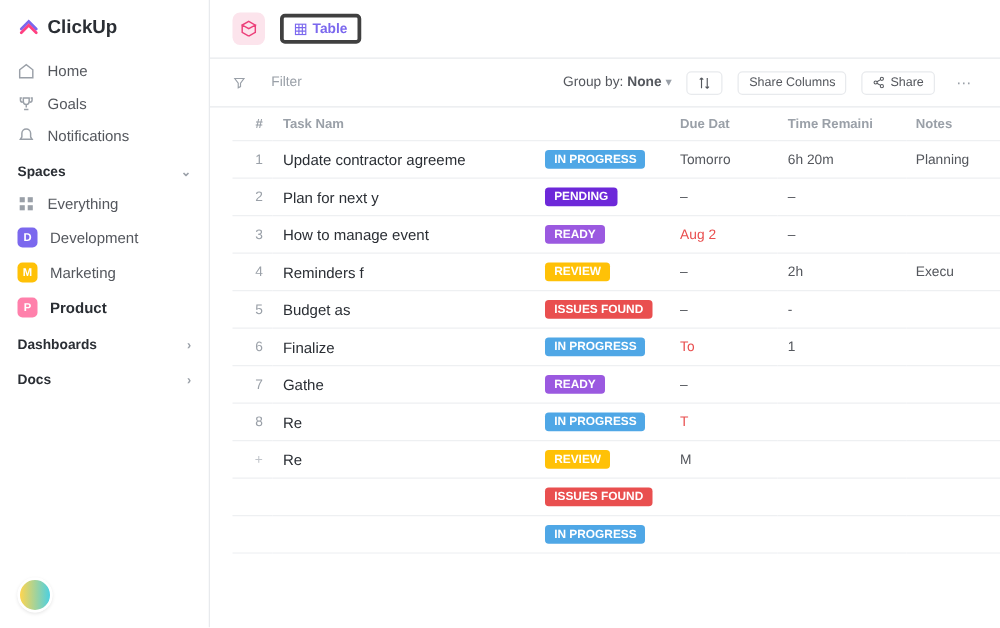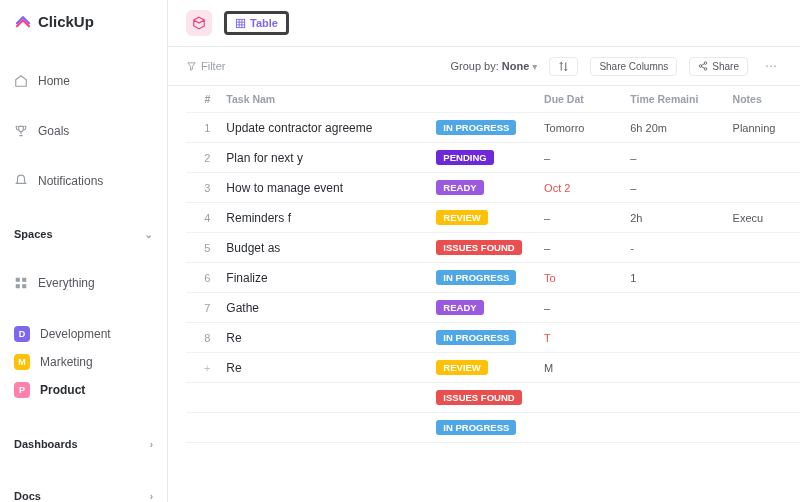--- a/index.html
+++ b/index.html
@@ -1,18 +1,18 @@
 <!DOCTYPE html>
 <html><head>
 <meta charset="utf-8">
 <style>
 * { box-sizing: border-box; margin: 0; padding: 0; }
 body { font-family: -apple-system, BlinkMacSystemFont, 'Segoe UI', sans-serif; font-size: 12px; color: #2a2e34; background: #fff; width: 800px; height: 502px; overflow: hidden; }
 .app { display: flex; height: 100%; }
-.sidebar { width: 168px; border-right: 1px solid #e8eaed; padding: 12px 0; display: flex; flex-direction: column; gap: 24px; }
+.sidebar { width: 168px; border-right: 1px solid #e8eaed; padding: 12px 0; display: flex; flex-direction: column; }
 .logo { display: flex; align-items: center; gap: 6px; padding: 0 14px 14px; }
 .logo svg { width: 18px; height: 18px; }
 .logo-text { font-weight: 800; font-size: 15px; color: #2a2e34; }
 .nav-item { display: flex; align-items: center; gap: 10px; padding: 6px 14px; font-size: 12px; color: #54575d; cursor: pointer; }
 .nav-icon { width: 14px; height: 14px; display: inline-flex; align-items: center; justify-content: center; color: #9aa0a8; }
 .section-header { display: flex; justify-content: space-between; align-items: center; padding: 10px 14px 6px; font-size: 11px; font-weight: 600; color: #2a2e34; }
 .chev { color: #9aa0a8; font-size: 10px; }
 .space-item { display: flex; align-items: center; gap: 10px; padding: 6px 14px; font-size: 12px; color: #54575d; cursor: pointer; }
 .space-item.active { font-weight: 700; color: #2a2e34; }
 .space-badge { width: 16px; height: 16px; border-radius: 4px; display: inline-flex; align-items: center; justify-content: center; font-size: 9px; font-weight: 700; color: #fff; }
@@ -21,21 +21,21 @@
 .avatar-cluster { width: 28px; height: 28px; border-radius: 50%; background: linear-gradient(90deg,#ffd54f,#4dd0e1); border: 2px solid #fff; box-shadow: 0 1px 3px rgba(0,0,0,0.1); }
 
 .main { flex: 1; display: flex; flex-direction: column; }
 .topbar { display: flex; align-items: center; gap: 12px; padding: 10px 18px; border-bottom: 1px solid #e8eaed; }
 .proj-badge { width: 26px; height: 26px; border-radius: 6px; background: #fce4ec; display: inline-flex; align-items: center; justify-content: center; }
 .proj-badge svg { width: 14px; height: 14px; }
 .proj-title { font-weight: 800; font-size: 16px; }
 .view-badge { display: inline-flex; align-items: center; gap: 4px; padding: 3px 8px; border: 3px solid #404040; border-radius: 4px; font-size: 11px; color: #7b68ee; font-weight: 600; }
 
 .toolbar { display: flex; align-items: center; padding: 8px 18px; border-bottom: 1px solid #e8eaed; gap: 12px; }
-.filter-lbl { display: flex; align-items: center; gap: 4px; font-size: 11px; color: #9aa0a8; }
+.filter-lbl { display: flex; align-items: center; gap: 20px; font-size: 11px; color: #9aa0a8; }
 .spacer { flex: 1; }
 .group-by { font-size: 11px; color: #54575d; }
 .group-by b { font-weight: 600; }
 .tiny-btn { border: 1px solid #e8eaed; background: #fff; border-radius: 4px; padding: 3px 8px; font-size: 10px; color: #54575d; cursor: pointer; display: inline-flex; align-items: center; gap: 4px; }
 .dots-btn { width: 22px; height: 22px; display: inline-flex; align-items: center; justify-content: center; color: #9aa0a8; cursor: pointer; }
 
 .table-wrap { overflow: auto; padding: 0 0 0 18px; }
 table { border-collapse: collapse; width: 100%; table-layout: fixed; }
 th, td { text-align: left; padding: 7px 8px; border-bottom: 1px solid #eef0f2; font-size: 11px; color: #54575d; white-space: nowrap; overflow: hidden; text-overflow: ellipsis; }
 th { font-weight: 600; color: #9aa0a8; font-size: 10.5px; }
@@ -212,21 +212,21 @@
     <td class="col-name task-name">Plan for next y</td>
     <td class="col-stat"><span class="status-pill" style="background:#6d28d9">PENDING</span></td>
     <td class="col-due due-date ">–</td>
     <td class="col-time">–</td>
     <td class="col-note"></td>
   </tr>
             <tr>
     <td class="col-idx ">3</td>
     <td class="col-name task-name">How to manage event</td>
     <td class="col-stat"><span class="status-pill" style="background:#9b59e0">READY</span></td>
-    <td class="col-due due-date red">Oct 2</td>
+    <td class="col-due due-date red">Aug 2</td>
     <td class="col-time">–</td>
     <td class="col-note"></td>
   </tr>
             <tr>
     <td class="col-idx ">4</td>
     <td class="col-name task-name">Reminders f</td>
     <td class="col-stat"><span class="status-pill" style="background:#ffc107">REVIEW</span></td>
     <td class="col-due due-date ">–</td>
     <td class="col-time">2h</td>
     <td class="col-note">Execu</td>

